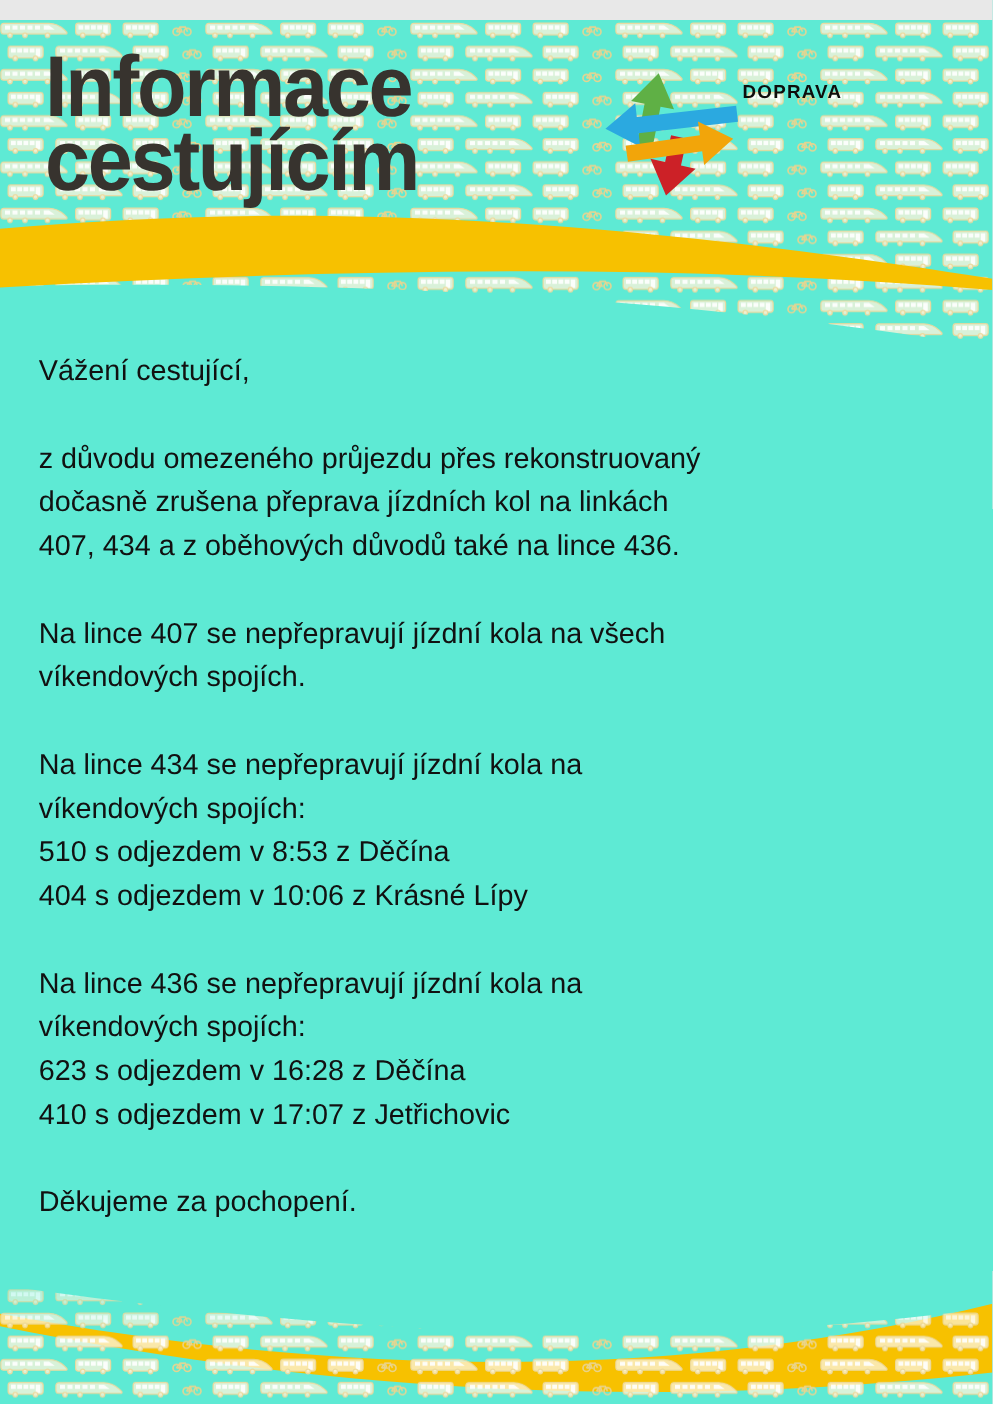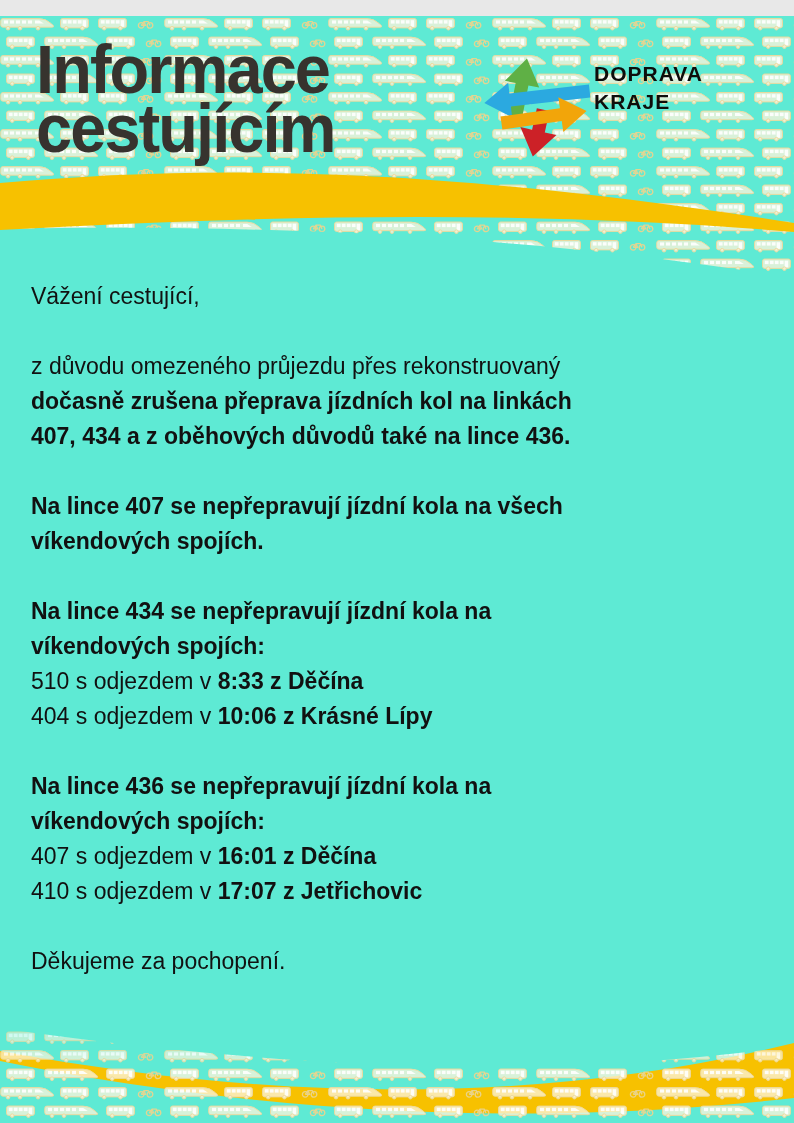--- a/index.html
+++ b/index.html
@@ -20,29 +20,29 @@
   .title{
     position:absolute;left:36px;top:24px;z-index:3;
     color:#37332e;font-weight:bold;font-size:69px;line-height:59px;
     letter-spacing:-2px;transform:scaleX(.94);transform-origin:left top;
     white-space:nowrap;
   }
   .duk-logo{position:absolute;left:480px;top:38px;z-index:3;width:310px;height:106px;}
   .duk-arrows{position:absolute;left:0;top:0;}
   .duk-text{
     position:absolute;left:114px;top:6px;color:#0e0d0b;font-weight:bold;
-    font-size:21px;line-height:28px;letter-spacing:1px;white-space:nowrap;
+    font-size:15px;line-height:28px;letter-spacing:1px;white-space:nowrap;
   }
 
   .body-text{
     position:absolute;left:31px;top:263px;width:745px;z-index:3;
     color:#111;font-size:23px;line-height:35px;
   }
   .ln{margin:0;white-space:nowrap;}
-  .b{font-weight:bold;}
+  .b{font-weight:normal;}
   .gap{height:35px;}
 </style>
 </head>
 <body>
 
 <div class="page">
 
   <svg class="art header-art" width="794" height="300" viewBox="0 0 794 300" aria-hidden="true">
     <defs>
       <g id="bus">
@@ -116,45 +116,44 @@
       <polygon fill="#5FB045" transform="translate(40.5,38) rotate(-79)" points="-34,-6.5 8,-6.5 8,-17.5 34,0 8,17.5 8,6.5 -34,6.5"></polygon>
 
       <polygon fill="#2BA9E0" transform="translate(57,43) rotate(173.5)" points="-53,-6.5 27,-6.5 27,-17.5 53,0 27,17.5 27,6.5 -53,6.5"></polygon>
 
       <polygon fill="#CC2127" transform="translate(58,79) rotate(102.5)" points="-24,-6.5 -2,-6.5 -2,-18.5 24,0 -2,18.5 -2,6.5 -24,6.5"></polygon>
 
       <polygon fill="#F2A50A" transform="translate(64,63) rotate(-8.1)" points="-43,-6.5 17,-6.5 17,-17.5 43,0 17,17.5 17,6.5 -43,6.5"></polygon>
     </svg>
     <div class="duk-text">
       <div>DOPRAVA</div>
-      <div>KRAJE</div>
     </div>
   </div>
 
   <main class="body-text">
     <p class="ln"><span>Vážení cestující,</span></p>
     <div class="gap"></div>
 
     <p class="ln"><span>z důvodu omezeného průjezdu přes rekonstruovaný</span></p>
     <p class="ln b"><span>dočasně zrušena přeprava jízdních kol na linkách</span></p>
     <p class="ln b"><span>407, 434 a z oběhových důvodů také na lince 436.</span></p>
     <div class="gap"></div>
 
     <p class="ln b"><span>Na lince 407 se nepřepravují jízdní kola na všech</span></p>
     <p class="ln b"><span>víkendových spojích.</span></p>
     <div class="gap"></div>
 
     <p class="ln b"><span>Na lince 434 se nepřepravují jízdní kola na</span></p>
     <p class="ln b"><span>víkendových spojích:</span></p>
-    <p class="ln"><span>510 s odjezdem v </span><span class="b">8:33 z Děčína</span></p>
+    <p class="ln"><span>510 s odjezdem v </span><span class="b">8:53 z Děčína</span></p>
     <p class="ln"><span>404 s odjezdem v </span><span class="b">10:06 z Krásné Lípy</span></p>
     <div class="gap"></div>
 
     <p class="ln b"><span>Na lince 436 se nepřepravují jízdní kola na</span></p>
     <p class="ln b"><span>víkendových spojích:</span></p>
-    <p class="ln"><span>407 s odjezdem v </span><span class="b">16:01 z Děčína</span></p>
+    <p class="ln"><span>623 s odjezdem v </span><span class="b">16:28 z Děčína</span></p>
     <p class="ln"><span>410 s odjezdem v </span><span class="b">17:07 z Jetřichovic</span></p>
     <div class="gap"></div>
 
     <p class="ln"><span>Děkujeme za pochopení.</span></p>
   </main>
 
 </div>
 
 </body></html>

